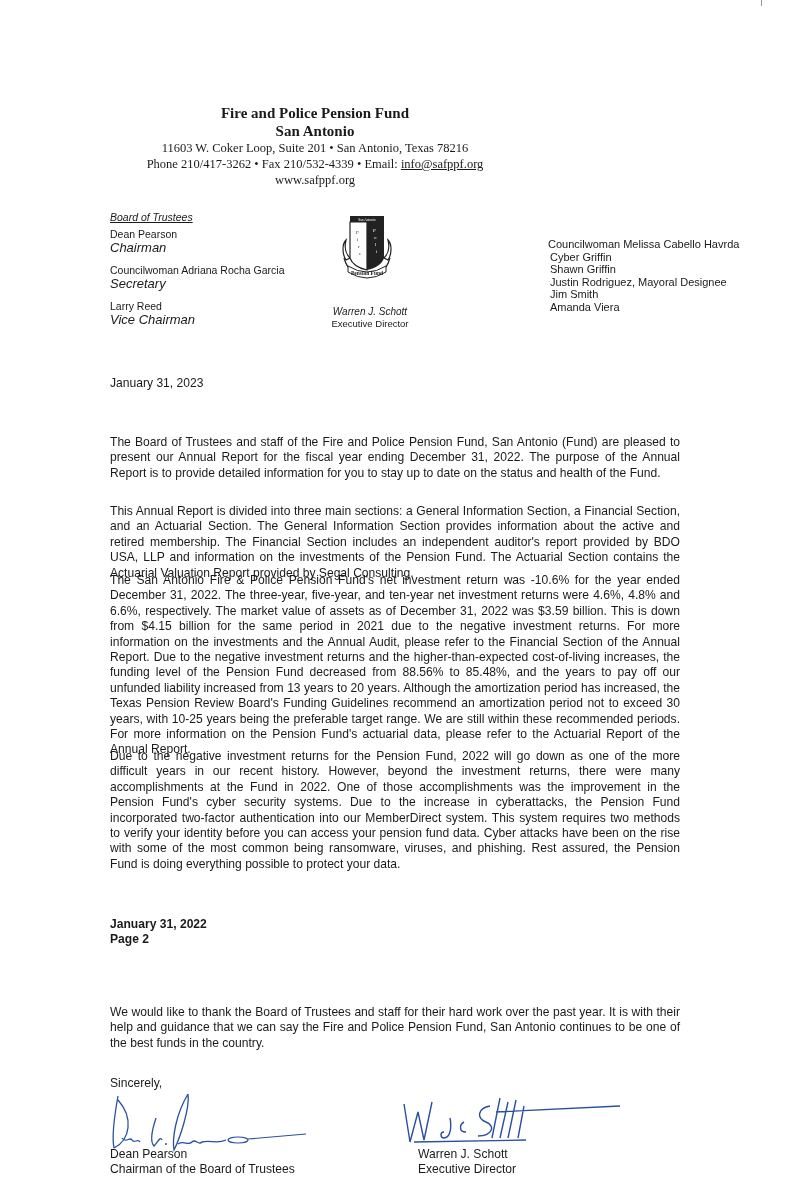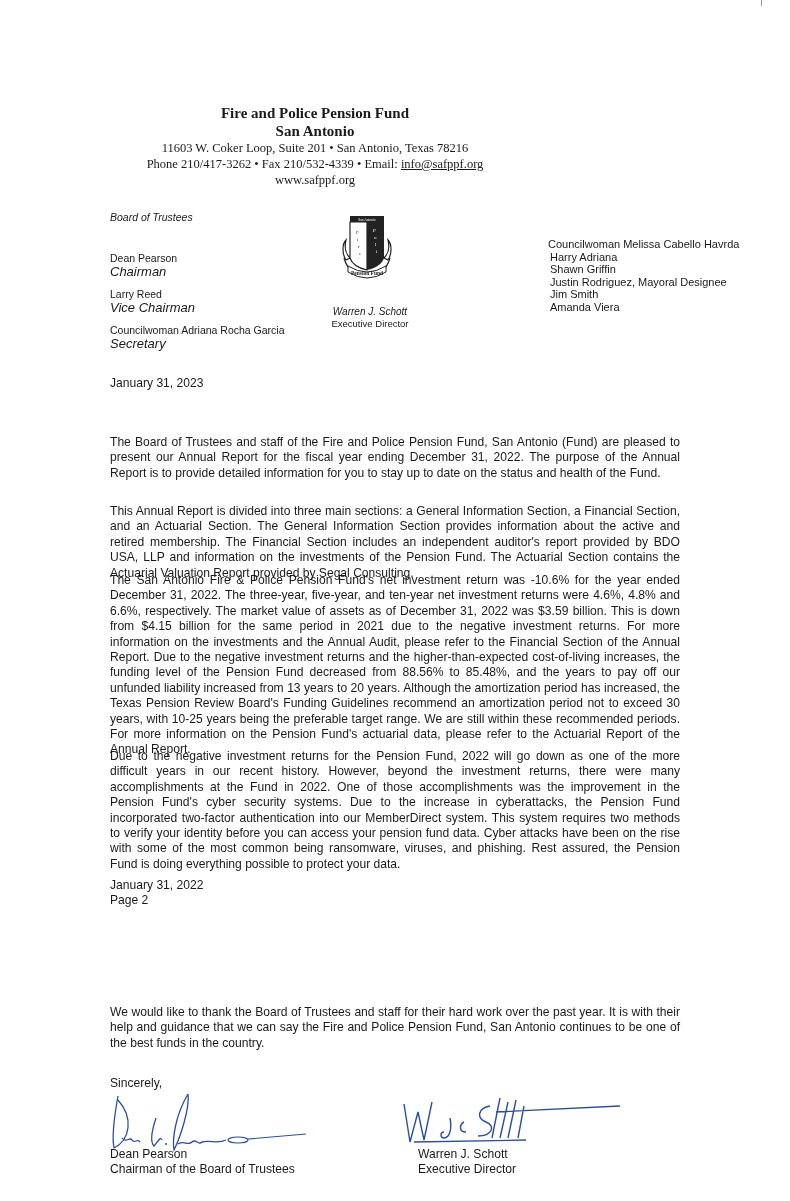--- a/index.html
+++ b/index.html
@@ -8,40 +8,40 @@
     .corner-mark { position: absolute; left: 761px; top: 0; width: 1px; height: 6px; background: #999; }
 
     .letterhead { position: absolute; left: 0; top: 104px; width: 630px; text-align: center; font-family: "Liberation Serif", serif; color: #1a1a1a; }
     .lh-title { font-weight: bold; font-size: 15px; line-height: 18px; }
     .lh-sub { font-weight: bold; font-size: 15px; line-height: 18px; }
     .lh-line { font-size: 12.5px; line-height: 16px; }
     .lh-line a { color: #1a1a1a; text-decoration: underline; }
 
     .sans { font-family: "Liberation Sans", sans-serif; }
     .board { position: absolute; left: 110px; top: 211px; font-size: 10.5px; line-height: 13px; }
-    .board .label { font-style: italic; margin-bottom: 28px; }
+    .board .label { font-style: italic; margin-bottom: 4px; text-decoration: underline; }
     .board .member { margin-bottom: 10px; }
     .board .role { font-style: italic; font-size: 13px; }
 
     .logo { position: absolute; left: 340px; top: 214px; width: 54px; height: 70px; }
     .director { position: absolute; left: 325px; top: 306px; width: 90px; text-align: center; font-size: 10px; line-height: 12px; }
     .director .name { font-style: italic; }
     .director .title { font-size: 9.5px; }
 
     .council { position: absolute; left: 548px; top: 238px; font-size: 11px; line-height: 12.6px; }
     .council div:not(:first-child) { padding-left: 2px; }
 
     .body-text { position: absolute; left: 110px; width: 570px; font-size: 12.1px; line-height: 15.4px; text-align: justify; }
     .date { position: absolute; left: 110px; top: 376px; font-size: 12.1px; }
     .salutation { position: absolute; left: 110px; top: 405px; font-size: 12.1px; }
     .p1 { top: 435px; }
     .p2 { top: 488px; margin-top: 16px; }
     .p3 { top: 573px; }
     .p4 { top: 749px; }
-    .page2 { position: absolute; left: 110px; top: 878px; font-size: 12.1px; line-height: 15.4px; }
+    .page2 { position: absolute; left: 110px; top: 917px; font-size: 12.1px; line-height: 15.4px; font-weight: bold; }
     .p5 { top: 1005px; }
 
     .closing { position: absolute; left: 110px; top: 1076px; font-size: 12.1px; }
     .sig1 { position: absolute; left: 110px; top: 1088px; width: 200px; height: 70px; }
     .sig2 { position: absolute; left: 400px; top: 1088px; width: 220px; height: 60px; }
     .signer1 { position: absolute; left: 110px; top: 1147px; font-size: 12.1px; line-height: 15.4px; }
     .signer2 { position: absolute; left: 418px; top: 1147px; font-size: 12.1px; line-height: 15.4px; }
   </style>
 </head>
 <body>
@@ -57,26 +57,26 @@
     <div class="lh-line">www.safppf.org</div>
   </div>
 
   <div class="board sans">
     <div class="label">Board of Trustees</div>
     <div class="member">
       <div>Dean Pearson</div>
       <div class="role">Chairman</div>
     </div>
     <div class="member">
+      <div>Councilwoman Adriana Rocha Garcia</div>
+      <div class="role">Secretary</div>
+    </div>
+    <div class="member">
       <div>Larry Reed</div>
       <div class="role">Vice Chairman</div>
-    </div>
-    <div class="member">
-      <div>Councilwoman Adriana Rocha Garcia</div>
-      <div class="role">Secretary</div>
     </div>
   </div>
 
   <div class="logo">
     <svg width="54" height="70" viewBox="0 0 54 70">
       <path d="M6 46 C2 40 2 30 6 26 C4 34 6 40 10 44 Z" fill="none" stroke="#222" stroke-width="1.2"></path>
       <path d="M48 46 C52 40 52 30 48 26 C50 34 48 40 44 44 Z" fill="none" stroke="#222" stroke-width="1.2"></path>
       <path d="M4 44 C8 58 18 62 27 62 C36 62 46 58 50 44" fill="none" stroke="#222" stroke-width="1.2"></path>
       <rect x="10" y="2" width="34" height="6" fill="#222"></rect>
       <path d="M10 8 L27 8 L27 56 C18 54 12 50 10 44 Z" fill="#fff" stroke="#222" stroke-width="1.2"></path>
@@ -95,21 +95,21 @@
     </svg>
   </div>
 
   <div class="director sans">
     <div class="name">Warren J. Schott</div>
     <div class="title">Executive Director</div>
   </div>
 
   <div class="council sans">
     <div>Councilwoman Melissa Cabello Havrda</div>
-    <div>Harry Adriana</div>
+    <div>Cyber Griffin</div>
     <div>Shawn Griffin</div>
     <div>Justin Rodriguez, Mayoral Designee</div>
     <div>Jim Smith</div>
     <div>Amanda Viera</div>
   </div>
 
   <div class="date sans">January 31, 2023</div>
 
   <div class="body-text sans p1">The Board of Trustees and staff of the Fire and Police Pension Fund, San Antonio (Fund) are pleased to present our Annual Report for the fiscal year ending December 31, 2022.  The purpose of the Annual Report is to provide detailed information for you to stay up to date on the status and health of the Fund.</div>
   <div class="body-text sans p2">This Annual Report is divided into three main sections: a General Information Section, a Financial Section, and an Actuarial Section.  The General Information Section provides information about the active and retired membership. The Financial Section includes an independent auditor's report provided by BDO USA, LLP and information on the investments of the Pension Fund. The Actuarial Section contains the Actuarial Valuation Report provided by Segal Consulting.</div>

